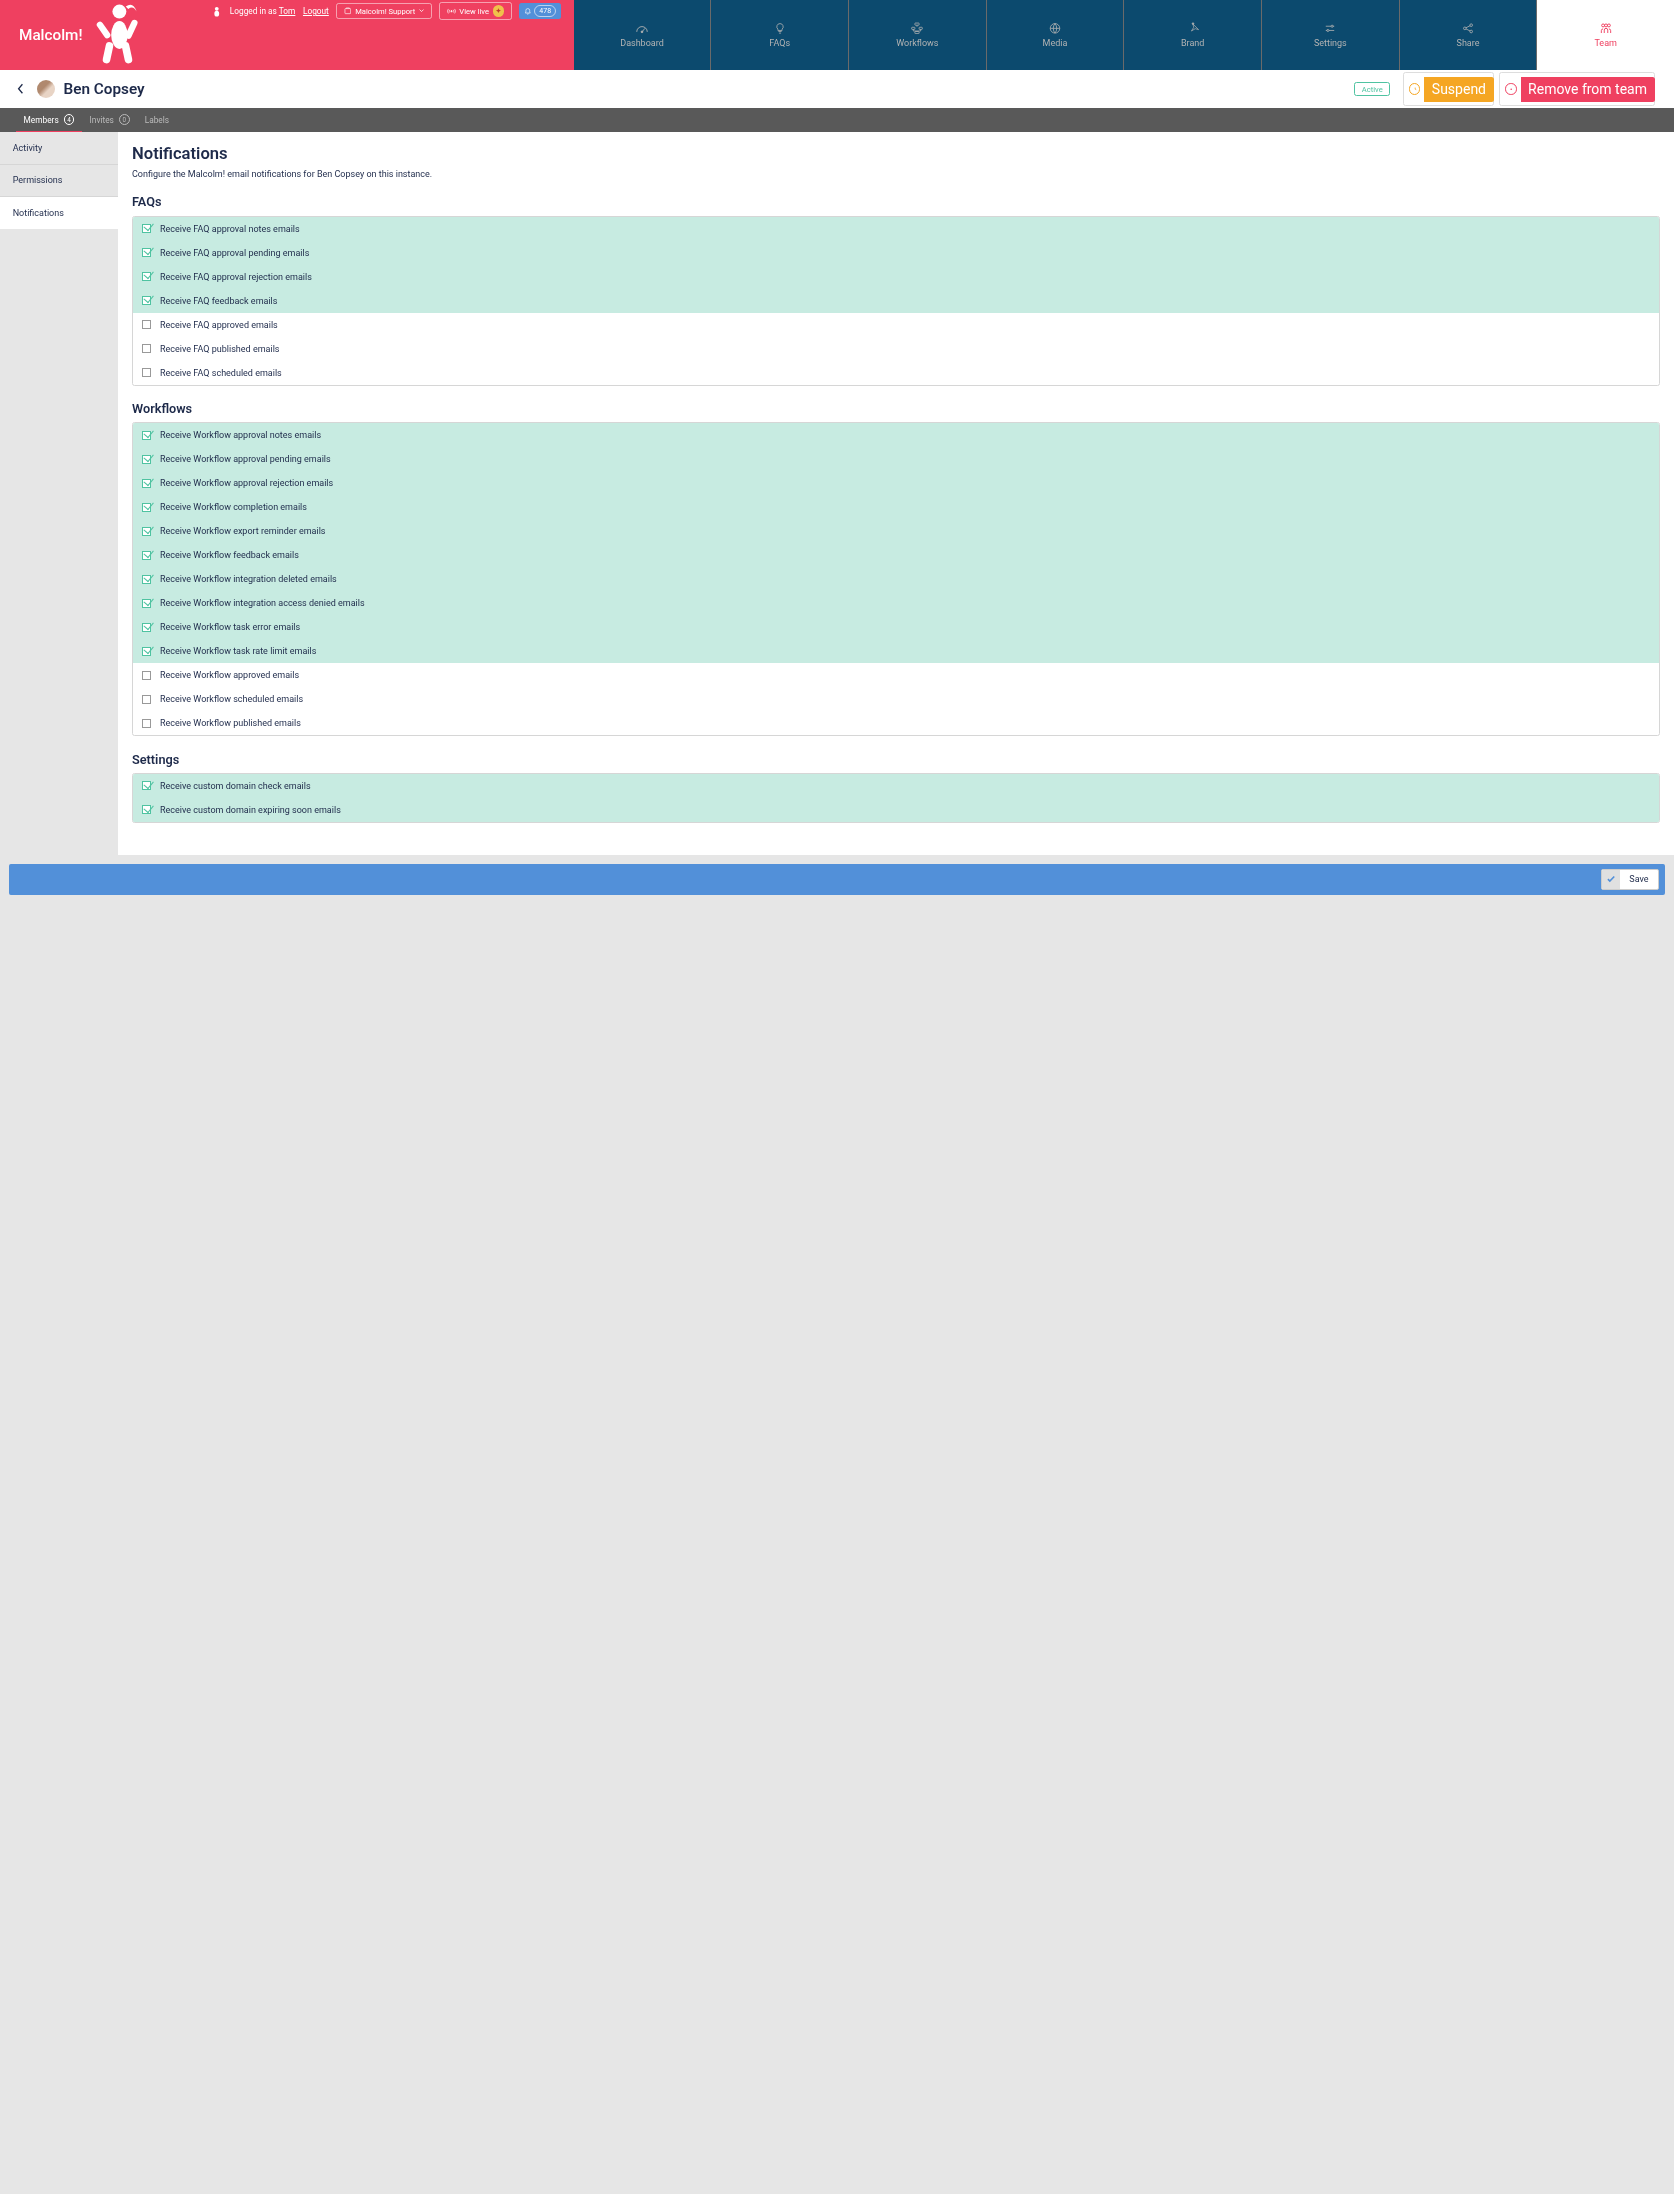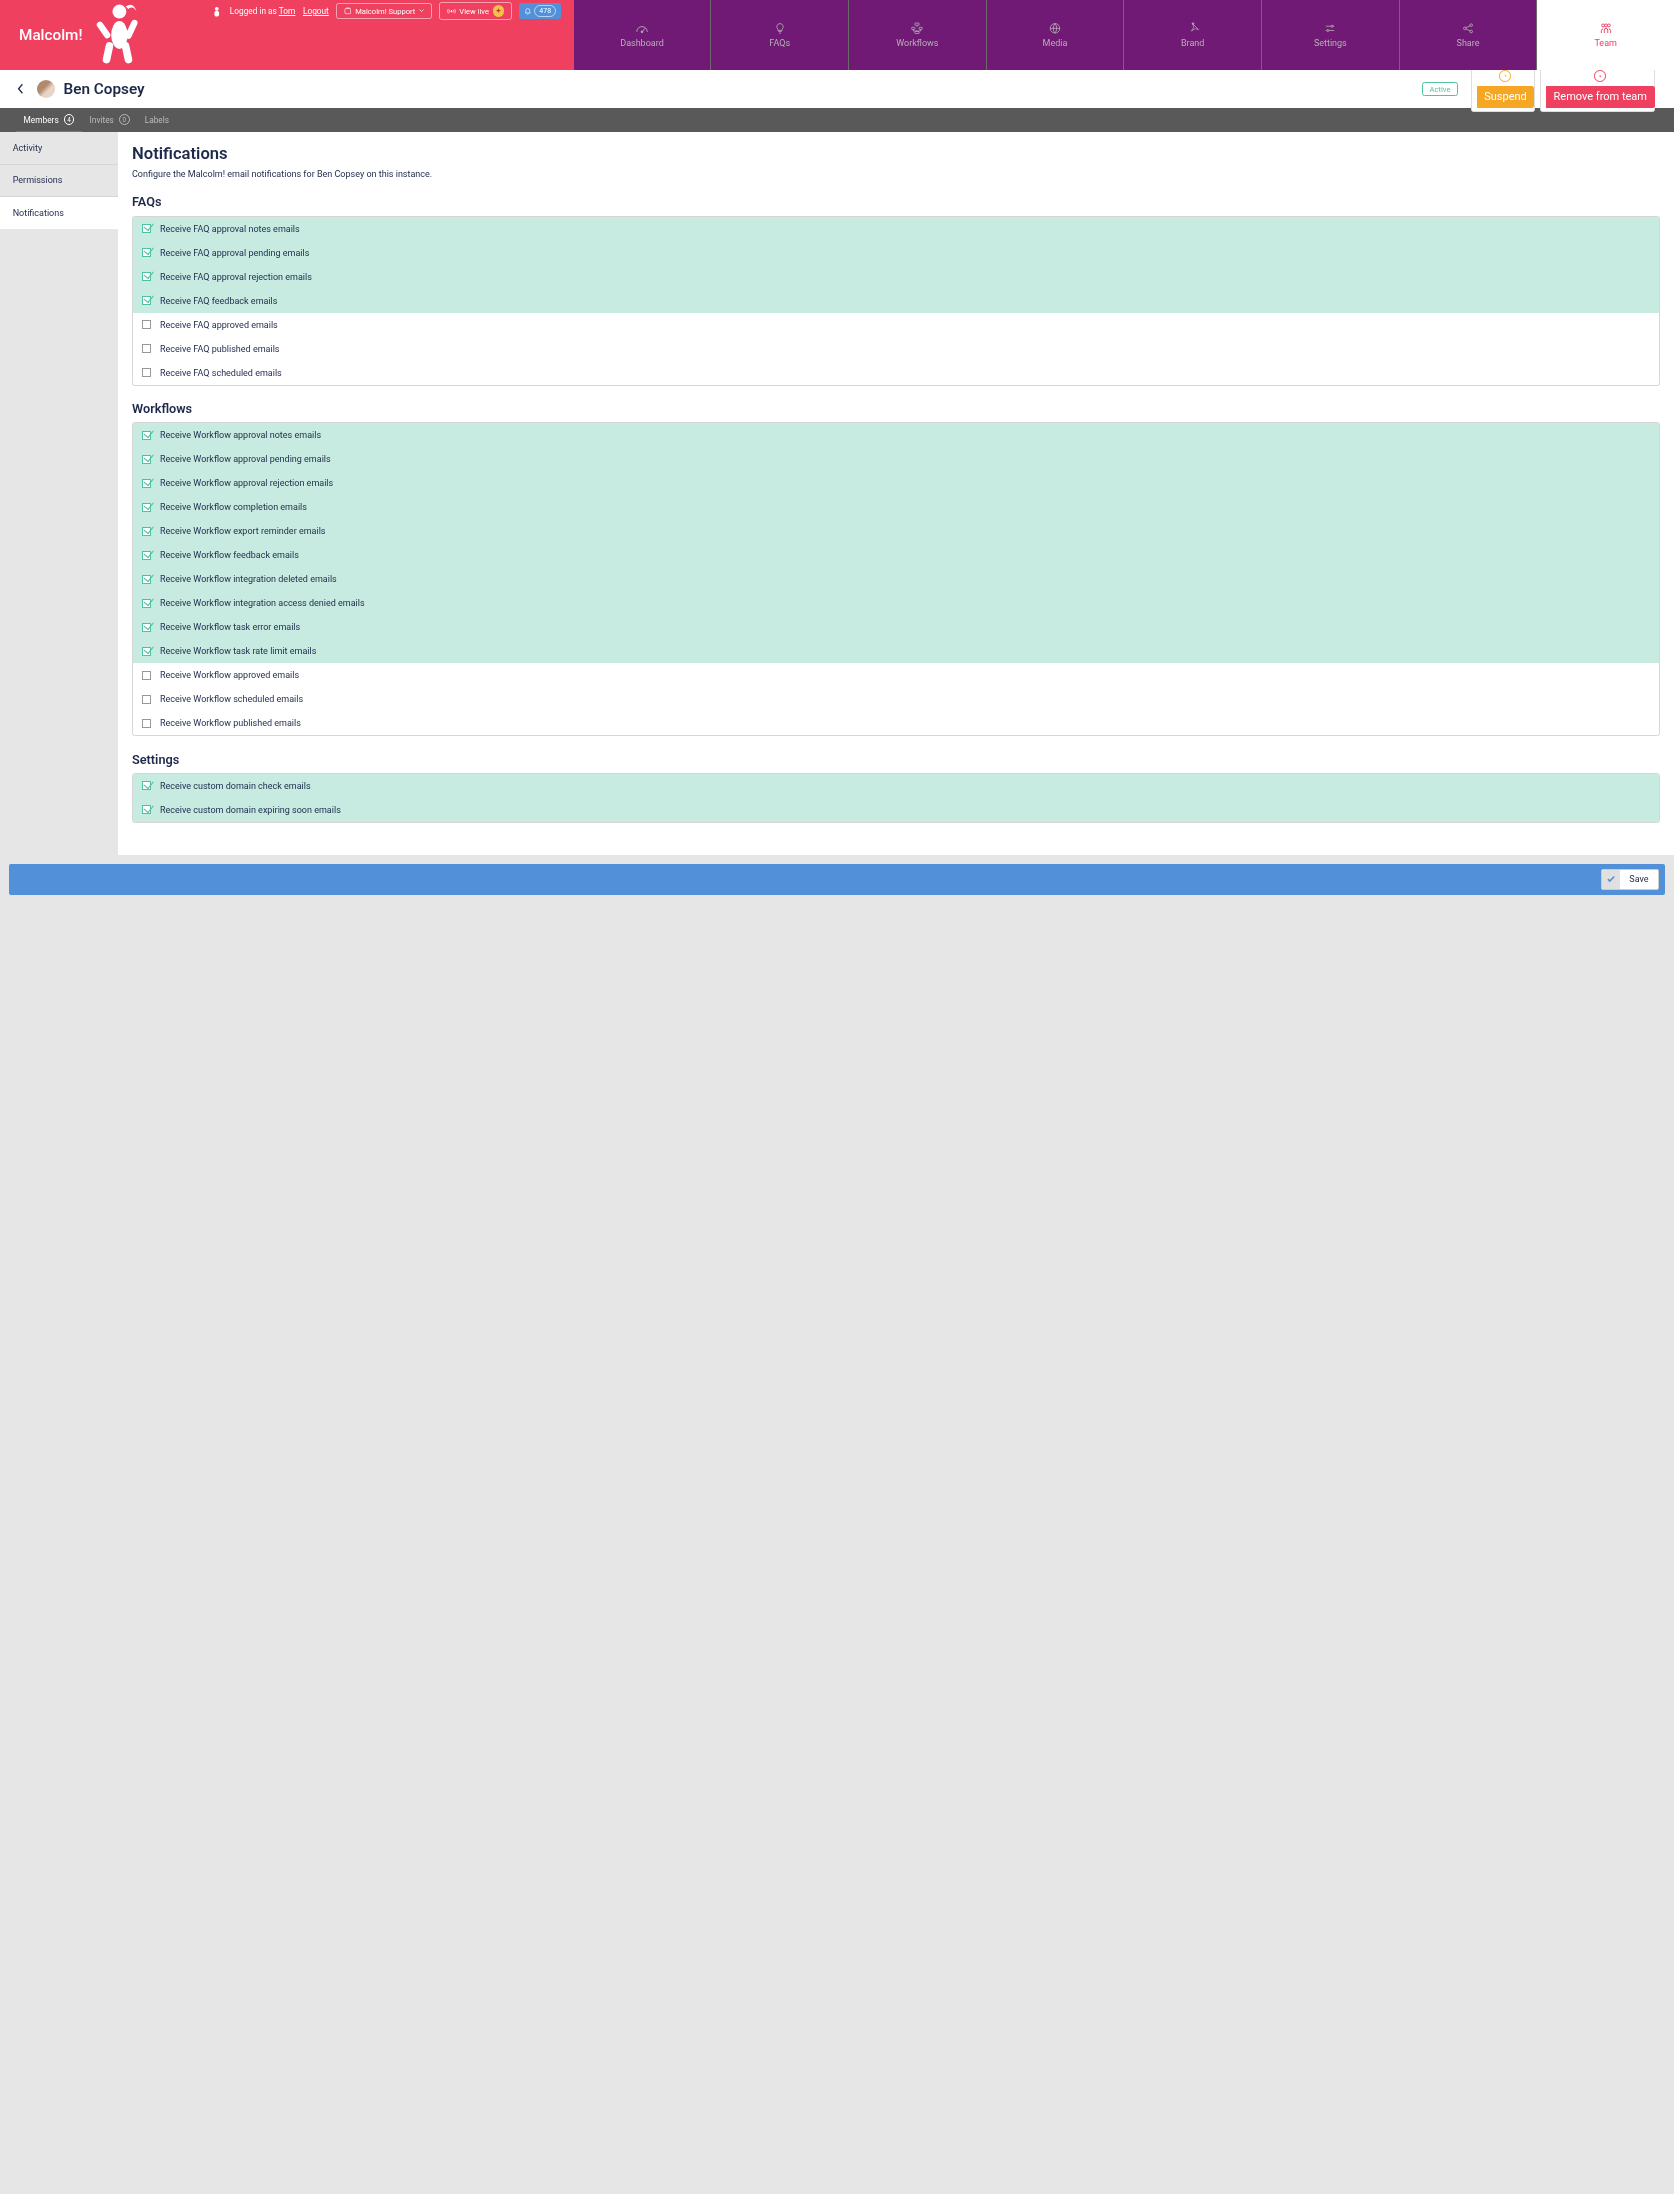--- a/index.html
+++ b/index.html
@@ -72,21 +72,21 @@
   width: 11.5px; height: 11.5px; border-radius: 50%;
   background: #f0c14b;
   display: inline-flex; align-items: center; justify-content: center;
   font-size: 6.4px; color: #c0392b; font-weight: bold;
 }
 
 
 .mainnav {
   flex: 1;
   display: flex;
-  background: #701a75;
+  background: #0c4a6e;
 }
 .nav-item {
   flex: 1;
   display: flex;
   flex-direction: column;
   align-items: center;
   justify-content: center;
   gap: 3.8px;
   border-left: 0.6px solid #6a6a6a;
   color: #b3b3b3;
@@ -122,28 +122,27 @@
   color: #4fc3a1;
   font-size: 7.6px;
   padding: 1.3px 6.4px;
   border-radius: 2.5px;
   margin-right: 7.6px;
 }
 .action-btn {
   border: 0.6px solid #ddd;
   border-radius: 2.5px;
   padding: 4.5px 7.6px;
-  font-size: 11px;
+  font-size: 14px;
   display: flex;
   align-items: center;
   gap: 3.8px;
   cursor: pointer;
   margin-left: 5.1px;
   background: #fff;
-  flex-direction: column;
 }
 .icon-circle {
   width: 11.5px; height: 11.5px;
   border: 1.3px solid;
   border-radius: 50%;
   display: inline-flex; align-items: center; justify-content: center;
 }
 
 
 .subtabs {

